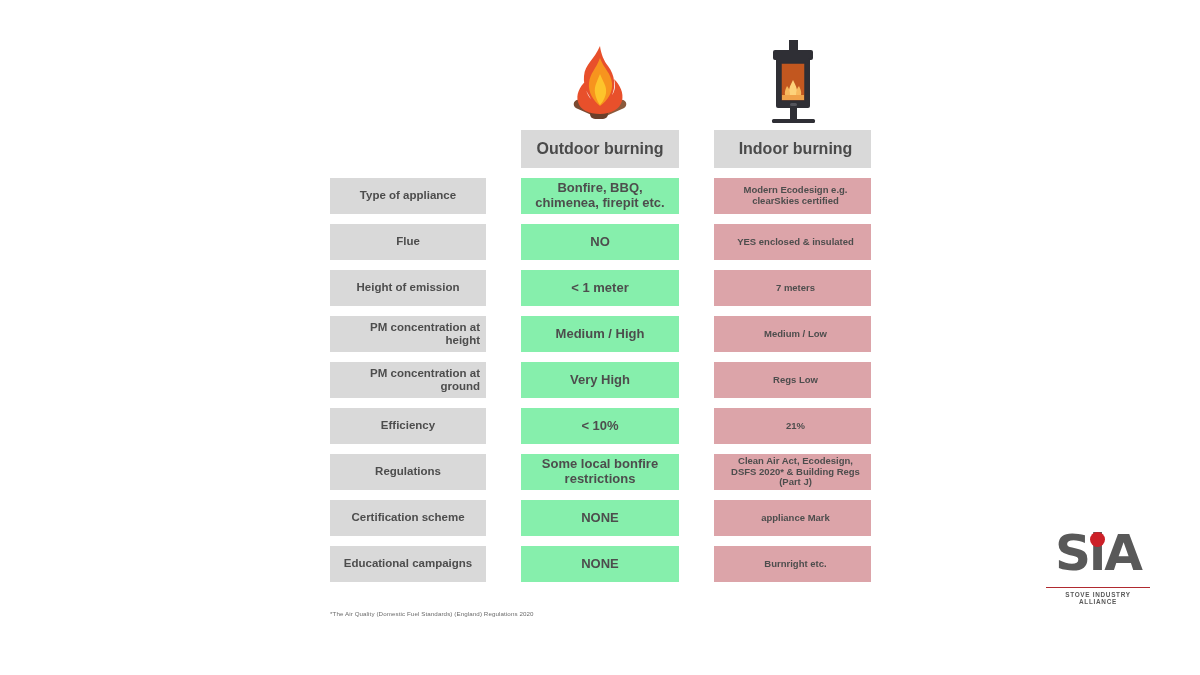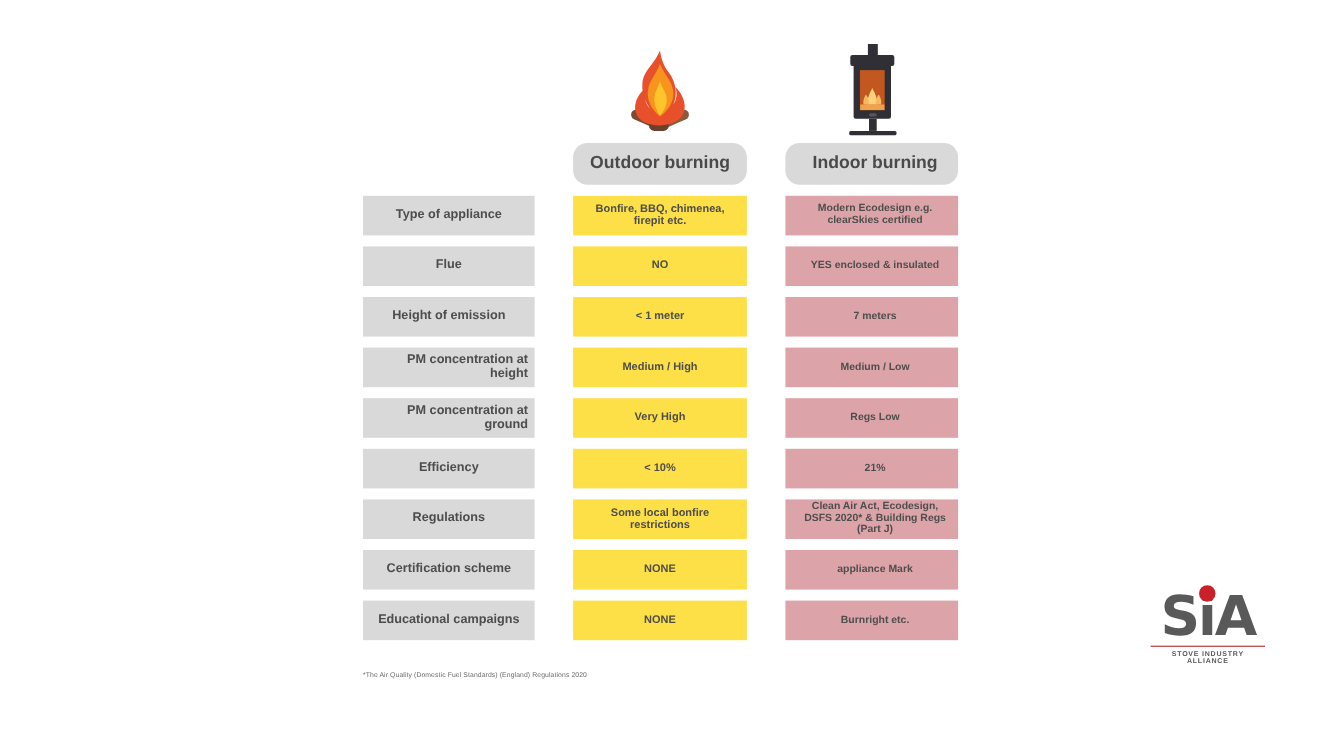--- a/index.html
+++ b/index.html
@@ -64,37 +64,36 @@
   .cell-label {
     left: 330px;
     width: 156px;
     background: #d9d9d9;
     font-size: 11.5px;
     text-align: right;
   }
   .cell-outdoor {
     left: 521px;
     width: 158px;
-    background: #fde047;
-    font-size: 10px;
+    background: #86efac;
+    font-size: 13px;
   }
   .cell-indoor {
     left: 714px;
     width: 157px;
     background: #dca4a9;
     font-size: 9.5px;
     padding-left: 12px;
   }
   
   .row-header .cell {
     height: 38px;
     background: #d9d9d9;
     font-size: 16px;
     color: #4a4a4a;
-    border-radius: 13px;
   }
   .row-header { height: 38px; margin-bottom: 10px; }
 
   
   #footnote {
     position: absolute;
     left: 330px;
     top: 610px;
     font-size: 6.2px;
     color: #6b6b6b;
@@ -106,21 +105,21 @@
     position: absolute;
     left: 1046px;
     top: 530px;
     width: 104px;
     height: 76px;
   }
   #logo-mark {
     position: relative;
     height: 54px;
     display: flex;
-    align-items: flex-end;
+    align-items: flex-start;
     justify-content: center;
   }
   #logo-word {
     font-family: "DejaVu Sans", sans-serif;
     font-weight: bold;
     font-size: 50px;
     line-height: 0.95;
     letter-spacing: -2px;
     color: #595959;
   }

